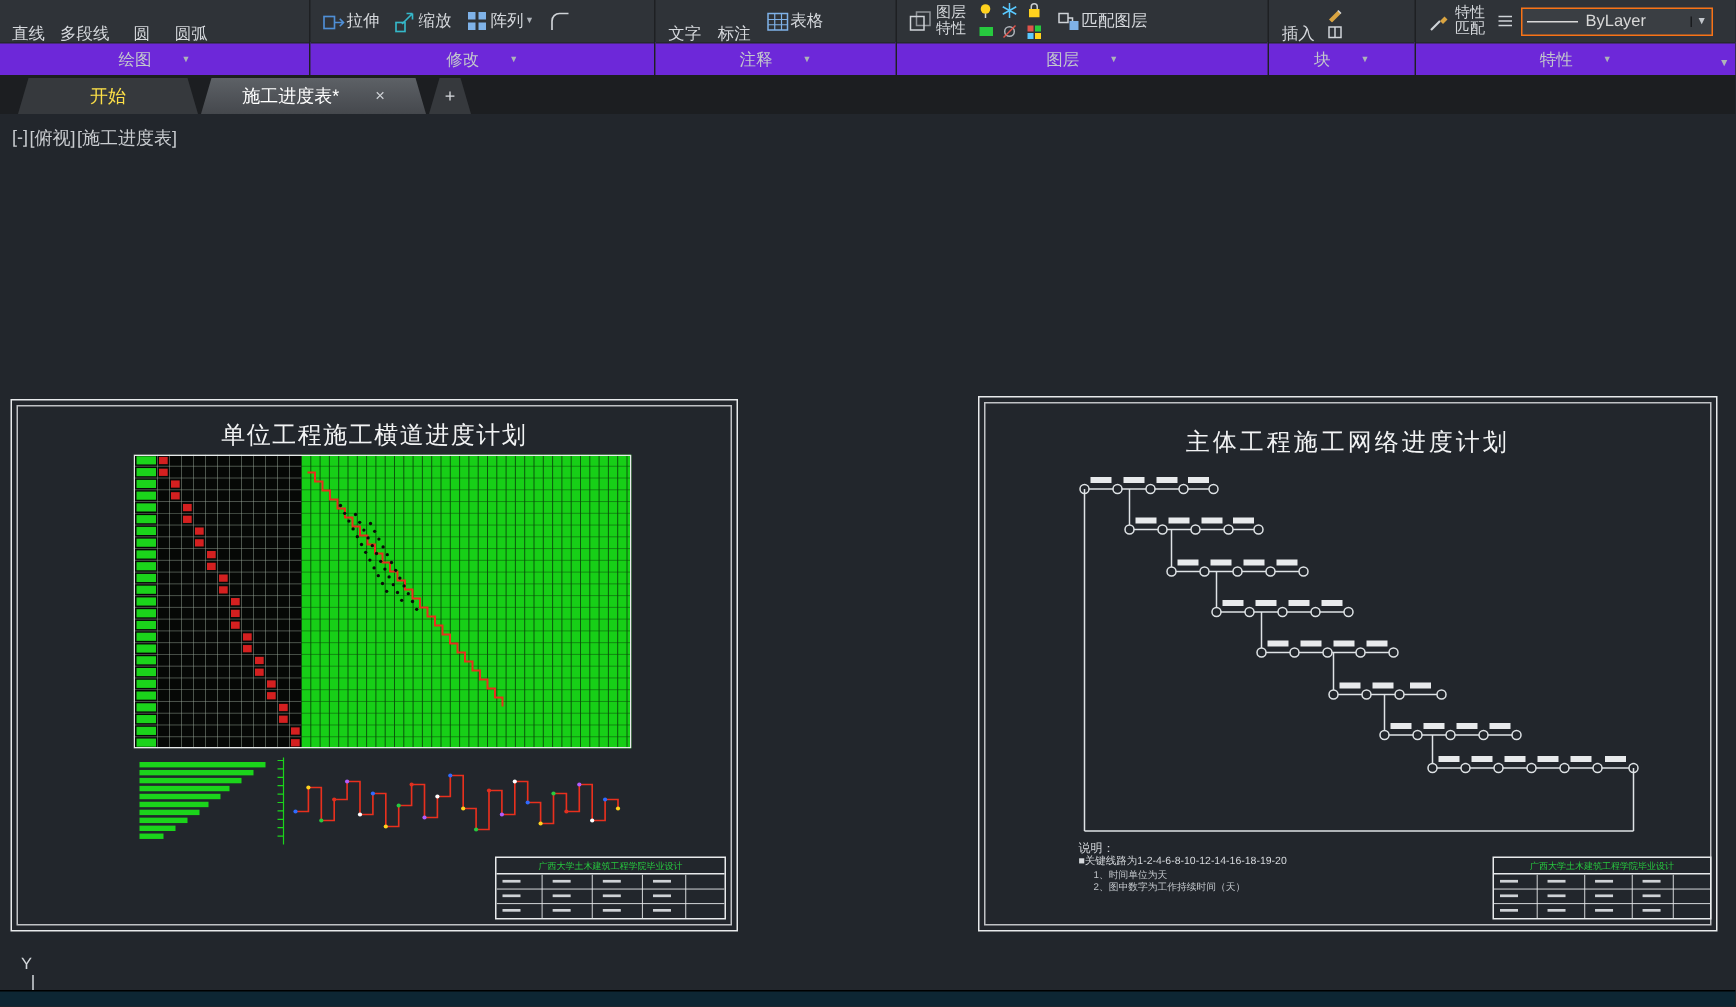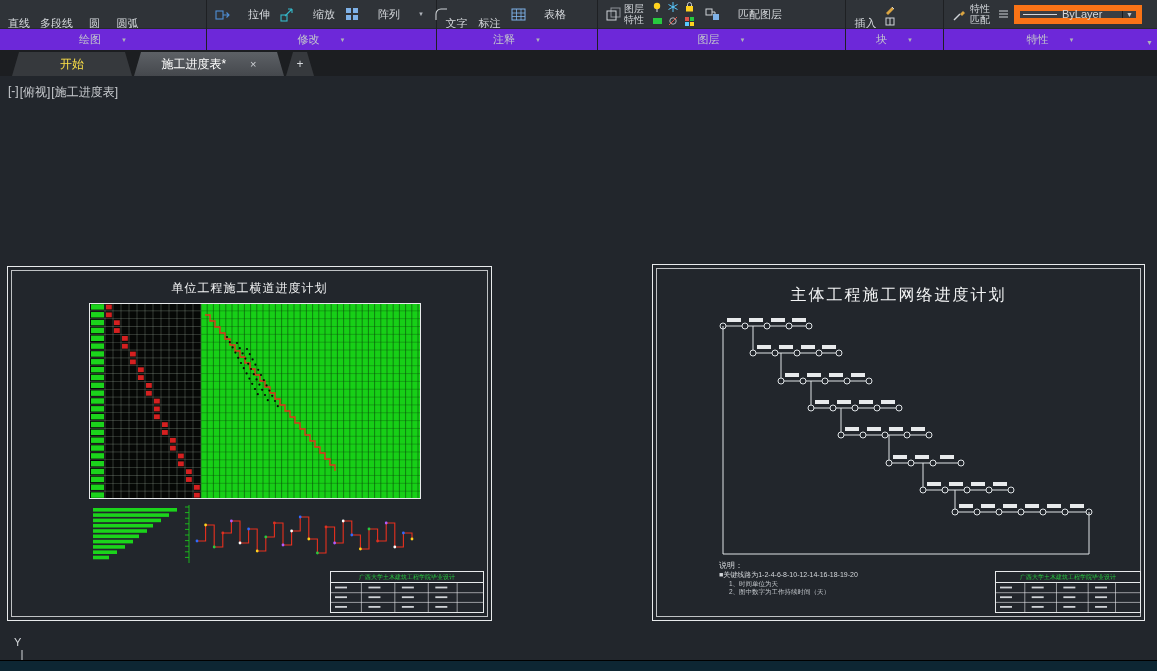--- a/index.html
+++ b/index.html
@@ -5,52 +5,52 @@
   *{margin:0;padding:0;box-sizing:border-box}
   html,body{width:1157px;height:671px;overflow:hidden}
   body{position:relative;background:#22262c;font-family:"Liberation Sans","DejaVu Sans",sans-serif;color:#d5d8dc}
 
   
   .ribbon{position:absolute;left:0;top:0;width:1157px;height:50px;background:#2f3338;display:flex;z-index:5}
   .rgroup{position:relative;height:50px;border-right:1px solid #1e2023;display:flex;flex-direction:column}
   .rtools{height:28px;display:flex;align-items:center;padding:0 5px;gap:4px}
   .plabel{height:22px;display:flex;align-items:center;justify-content:center;font-size:11px;color:#c3c7cc;gap:20px;background:#6d28d9;border-top:1px solid #26292d;cursor:default}
   .dd{font-size:6px;color:#aeb3b9;line-height:6px}
-  .tool{display:flex;align-items:center;gap:18px;padding:1px 3px;font-size:11px;white-space:nowrap;cursor:default}
+  .tool{display:flex;align-items:center;gap:1px;padding:1px 3px;font-size:11px;white-space:nowrap;cursor:default}
   .tool.stack{flex-direction:column;gap:0;align-self:flex-start;padding-top:17px}
   .tool .lbl{font-size:11px;line-height:12px}
   .icrow{display:flex;align-items:center;gap:2px}
   .ic{display:inline-flex;align-items:center;justify-content:center;width:15px;height:15px}
   .mini{display:inline-flex;align-items:center;justify-content:center;width:13px;height:12px}
   .minicol{display:flex;flex-direction:column;gap:1px}
   .minigrid{display:grid;grid-template-columns:repeat(3,15px);grid-auto-rows:13px;gap:1px;align-self:center}
   .twoline{display:flex;align-items:center;gap:3px}
   .twoline .tcol{display:flex;flex-direction:column;font-size:10px;line-height:11px}
-  .combo{display:flex;align-items:center;height:19px;width:128px;background:#3a3e43;border:6px solid #f97316;padding:0 3px;gap:5px;align-self:center}
+  .combo{display:flex;align-items:center;height:19px;width:128px;background:#3a3e43;border:1px solid #f97316;padding:0 3px;gap:5px;align-self:center}
   .combo .sample{width:34px;height:0;border-top:1px solid #d8d8d8}
   .combo .cval{font-size:11px;color:#d8d8d8;flex:1}
   .combo .ccaret{font-size:7px;color:#c3c7cc;border-left:1px solid #191b1e;padding-left:3px}
   .collapse{position:absolute;right:4px;bottom:4px;font-size:7px;color:#aeb3b9}
 
   
   .tabbar{position:absolute;top:50px;left:0;width:1157px;height:26px;background:#1c1e21;display:flex;align-items:flex-end;padding-left:12px;gap:2px;z-index:5}
   .tab{height:24px;display:flex;align-items:center;padding:0 14px;font-size:12px;clip-path:polygon(7px 0,calc(100% - 7px) 0,100% 100%,0 100%)}
   .tab.inactive{background:#36393d;color:#fde047;min-width:120px;justify-content:center}
   .tab.active{background:linear-gradient(#5d6166,#45484d);color:#fff;min-width:150px;justify-content:center;gap:24px}
   .tab .close{font-size:11px;color:#cfd2d6;cursor:default}
   .tab.plus{background:#36393d;min-width:28px;padding:0 8px;color:#d5d8dc;justify-content:center}
 
   
   .canvas{position:absolute;top:76px;left:0;width:1157px;height:584px;background:#22262c}
   .vplabel{position:absolute;left:8px;top:8px;font-size:12px;color:#c9ccd0;display:flex;gap:1px}
   .frame{position:absolute;border:1px solid #e8eaec;background:#22262c}
   .frame .inner{position:absolute;inset:3px;border:1px solid rgba(232,234,236,.8);pointer-events:none}
   .frame.leftf{left:7px;top:190px;width:485px;height:355px}
   .frame.rightf{left:652px;top:188px;width:493px;height:357px}
-  .dtitle{position:absolute;top:13px;left:0;right:0;text-align:center;color:#f2f3f4;font-size:12px;letter-spacing:1px}
+  .dtitle{position:absolute;top:13px;left:0;right:0;text-align:center;color:#f2f3f4;font-size:16px;letter-spacing:1px}
   .rightf .dtitle{top:20px;font-size:16px;letter-spacing:2px}
   #gantt-main{position:absolute;left:81px;top:36px}
   #gantt-sub{position:absolute;left:81px;top:236px}
   #network{position:absolute;left:8px;top:46px}
   .tblock{position:absolute;border:1px solid #e8eaec}
   .leftf .tblock{left:322px;top:304px;width:154px;height:42px}
   .rightf .tblock{left:342px;top:306px;width:146px;height:42px}
   .tbhead{height:11px;display:flex;align-items:center;justify-content:center;font-size:6px;color:#27c93f;white-space:nowrap;overflow:hidden;border-bottom:1px solid #e8eaec}
   .tbgrid{position:absolute;left:0;top:11px}
   .notes{position:absolute;left:66px;top:296px;color:#d5d8dc;line-height:1.25}

